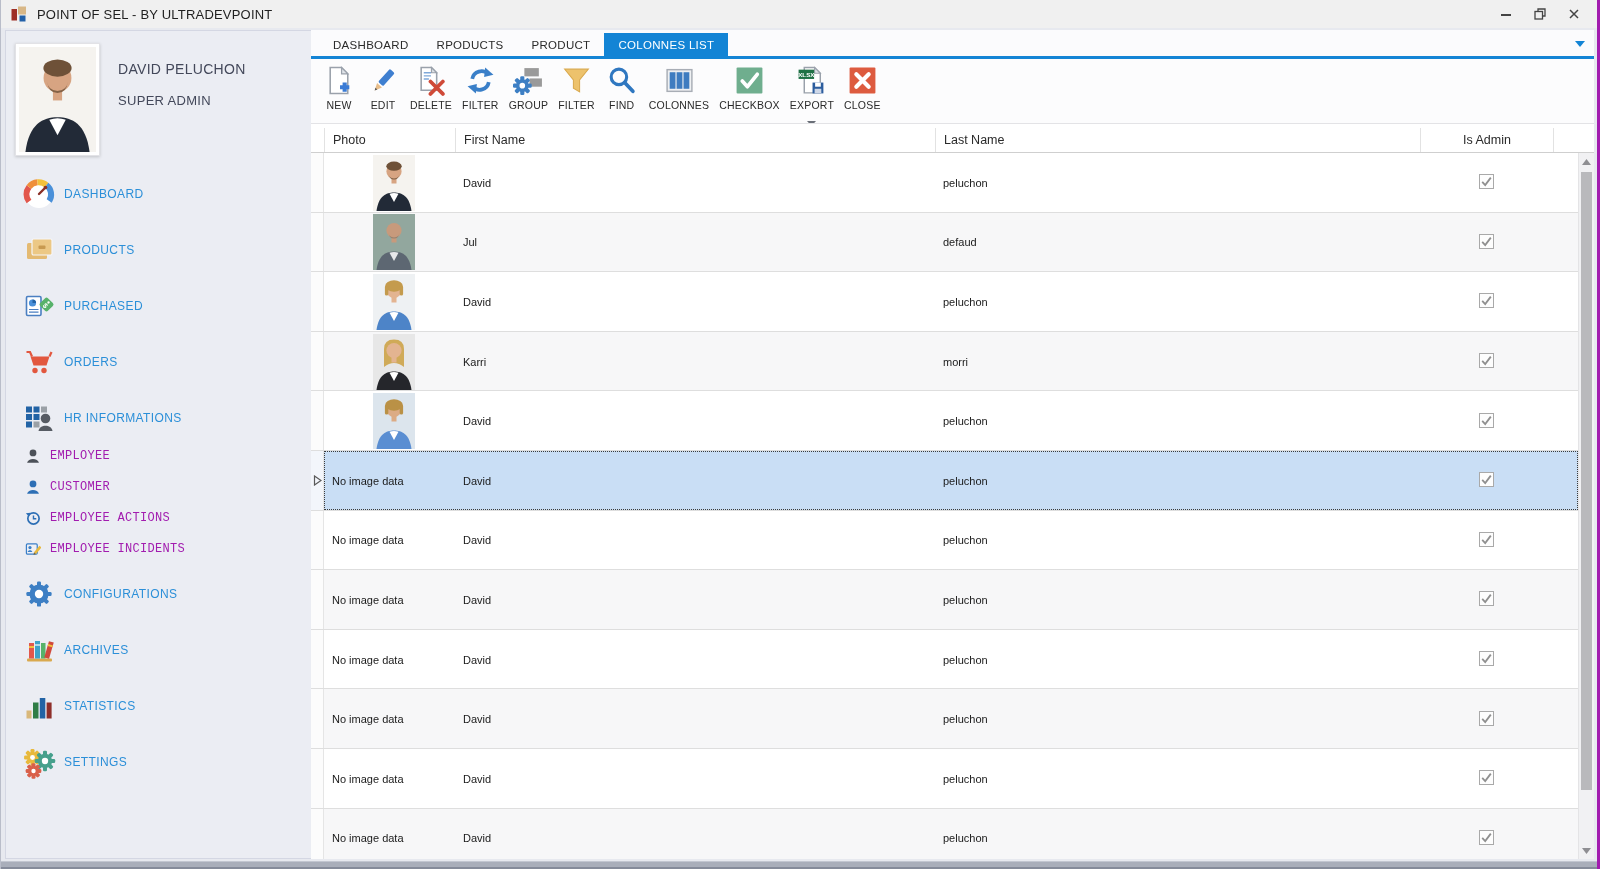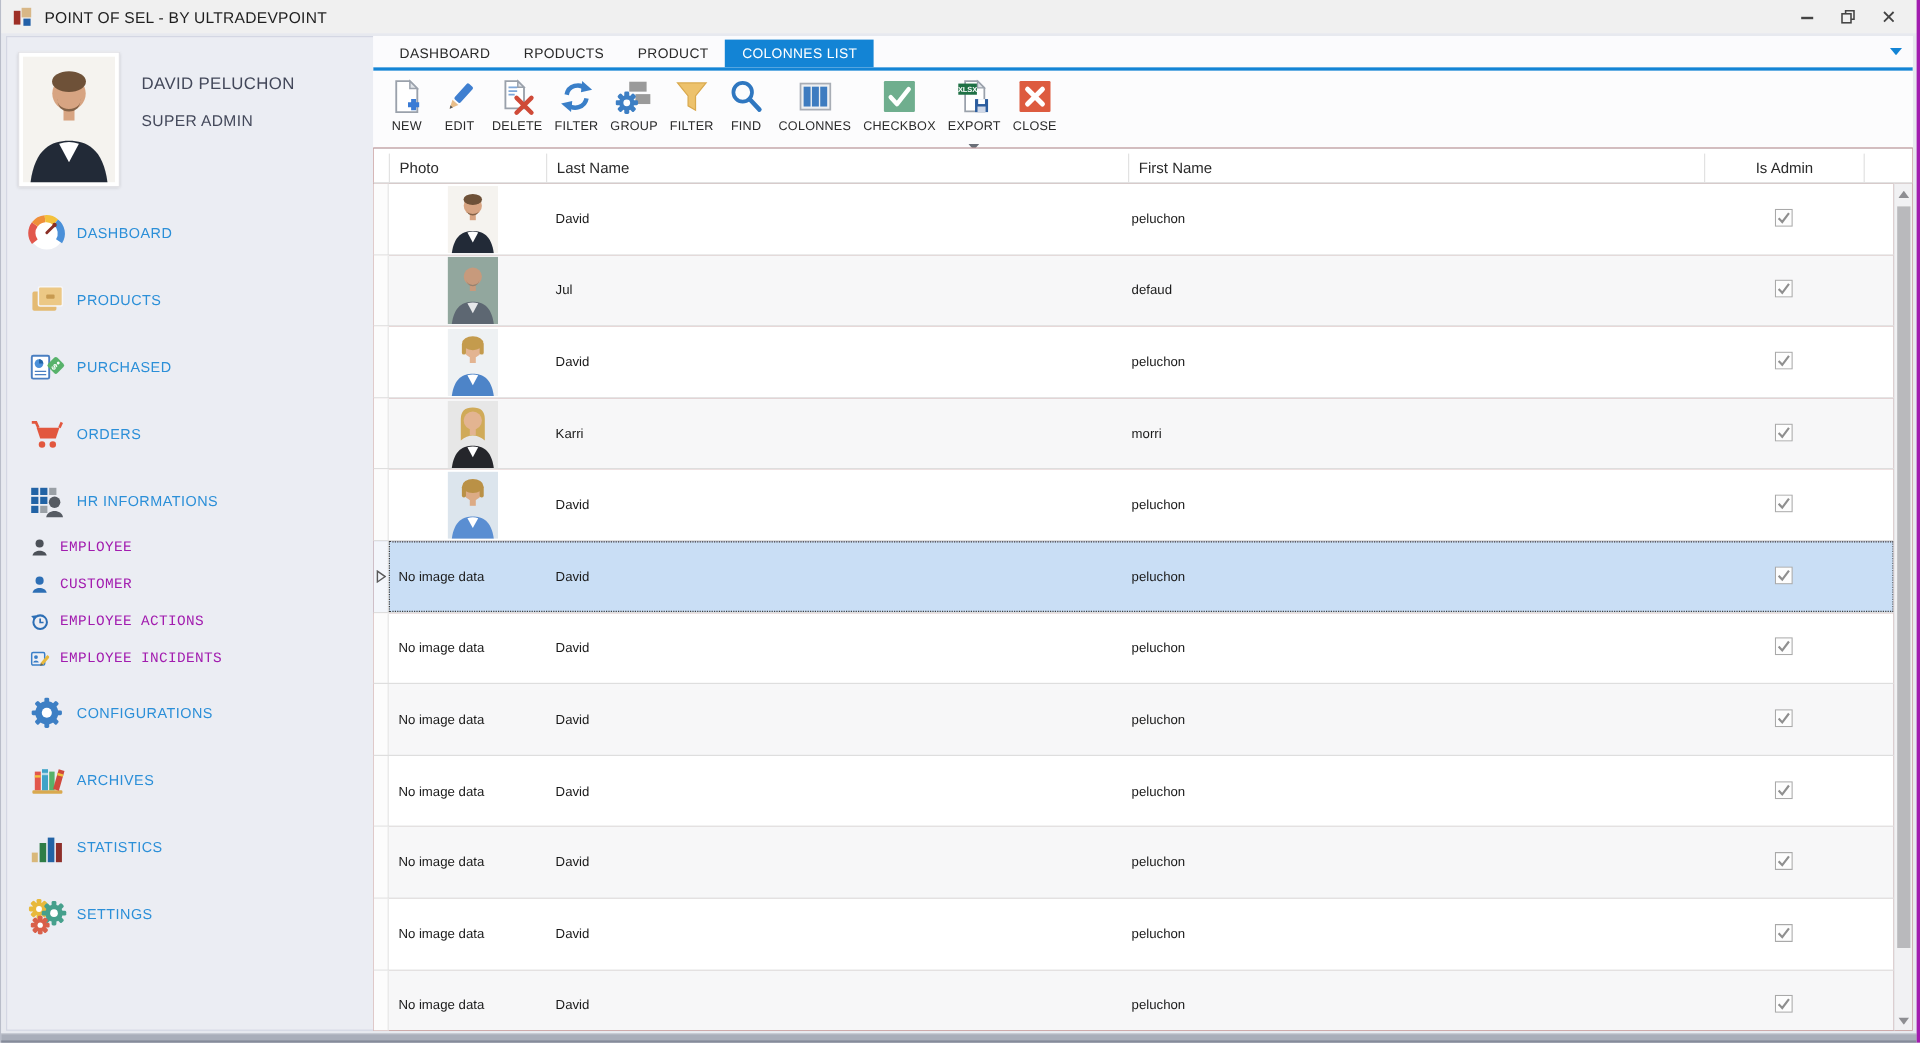--- a/index.html
+++ b/index.html
@@ -59,21 +59,21 @@
   
   .toolbar { height:64px; flex:0 0 64px; display:flex; align-items:flex-start;
     padding:4px 0 0 6px; background:#fcfcfd; }
   .tb-btn { min-width:44px; padding:2px 5px 0; display:flex; flex-direction:column;
     align-items:center; cursor:pointer;text-align:right; }
   .tb-btn svg.tb-ic { width:31px; height:31px; display:block; }
   .tb-label { margin-top:3px; font-size:10.5px; color:#2a2a2a; letter-spacing:.2px; white-space:nowrap; }
   .tb-drop { margin-top:1px; }
 
   
-  .grid { flex:1 1 auto; display:flex; flex-direction:column; background:#7f1d1d;
+  .grid { flex:1 1 auto; display:flex; flex-direction:column; background:#c4b5fd;
     border-top:1px solid #e3e3e6; position:relative; overflow:hidden; }
   .grid-header { height:29px; flex:0 0 29px; display:flex; align-items:flex-end;
     background:#fff; border-bottom:1px solid #cfcfcf; padding-right:16px; }
   .gh-cell { height:24px; display:flex; align-items:center; padding-left:8px;
     font-size:12.5px; color:#2a2a2a; border-left:1px solid #e2e2e2; cursor:pointer; }
   .gh-ind { height:24px; border-left:none; flex:0 0 13px; }
   .grid-body { flex:1 1 auto; overflow:hidden; position:relative; padding-right:16px; }
   .g-row { height:59.6px; display:flex; position:relative; background:#fff;text-align:right; }
   .g-row.alt { background:#f7f7f8; }
   .g-row .rb { position:absolute; left:0; right:0; bottom:0; height:1px; background:#dedede; }
@@ -487,22 +487,22 @@
               <path d="M9,9 L21,21 M21,9 L9,21" stroke="#fff" stroke-width="4" stroke-linecap="round"></path>
             </svg>
             <span class="tb-label">CLOSE</span>
           </div>
         </div>
 
       <div class="grid">
         <div class="grid-header" id="grid-header">
             <div class="gh-cell gh-ind"></div>
             <div class="gh-cell c-photo">Photo</div>
+            <div class="gh-cell c-first">First Name</div>
             <div class="gh-cell c-last">Last Name</div>
-            <div class="gh-cell c-first">First Name</div>
             <div class="gh-cell c-admin">Is Admin</div>
             <div class="gh-cell c-fill"></div>
           </div>
         <div class="grid-body" id="grid-body">
             <div class="g-row">
               <div class="g-ind"></div>
               <div class="g-cell c-photo">
                 <span class="ph-wrap">
                   <svg viewBox="0 0 42 56" preserveAspectRatio="none">
                     <rect width="42" height="56" fill="#f5f3ef"></rect>

